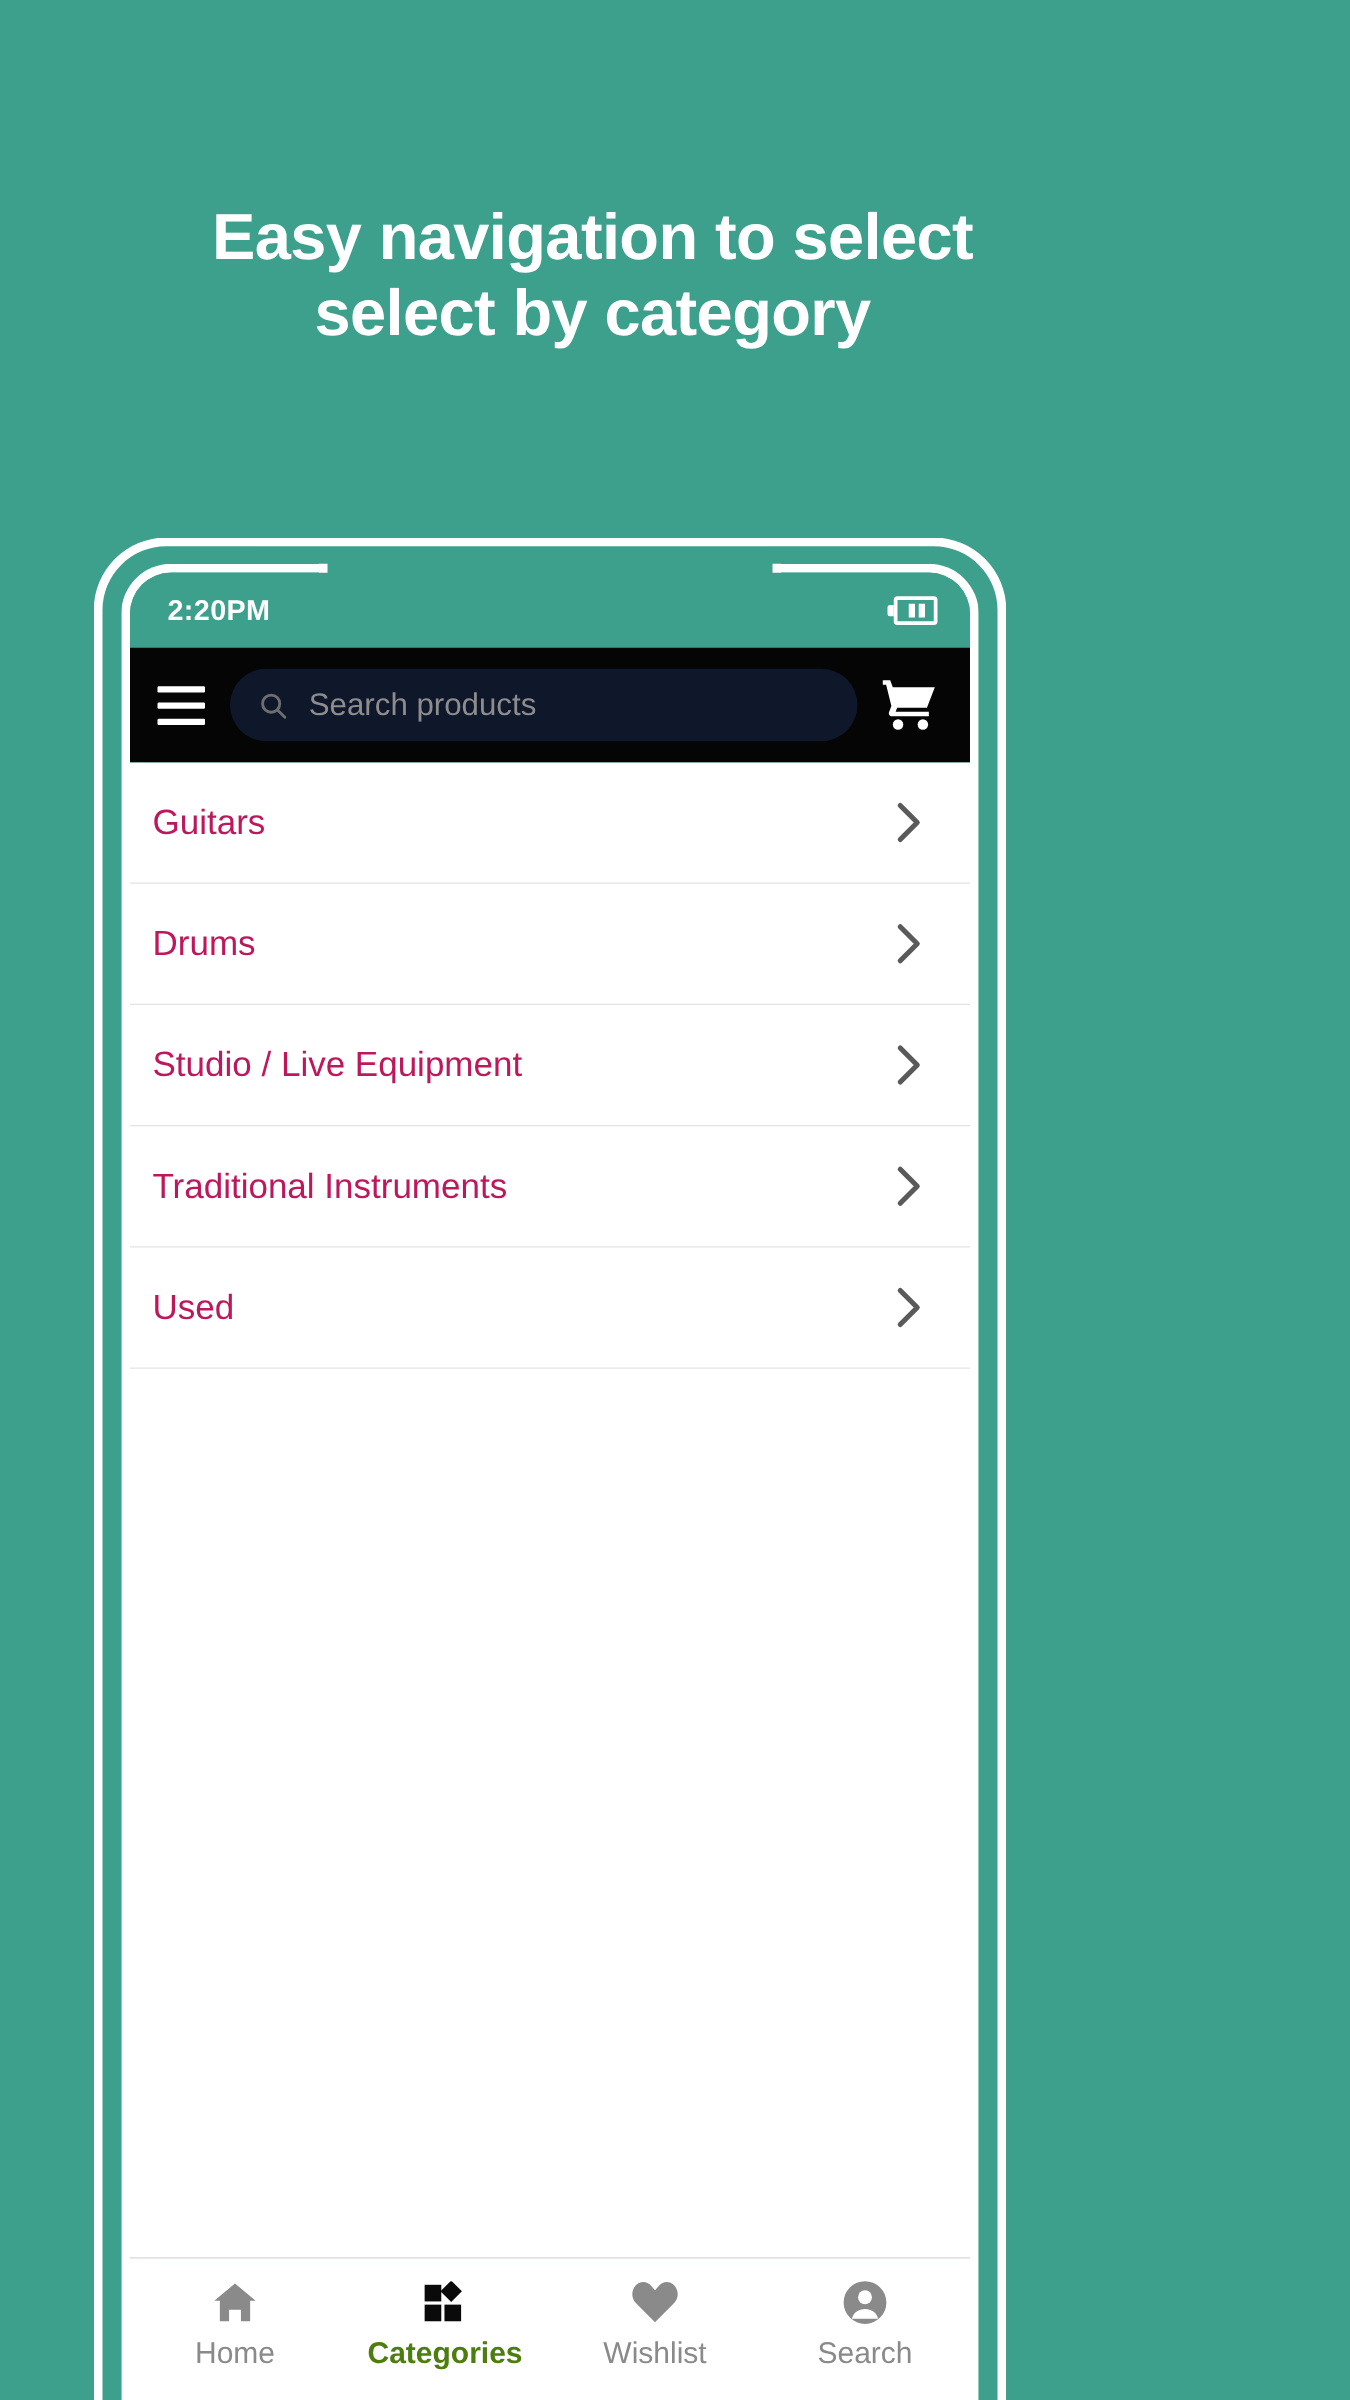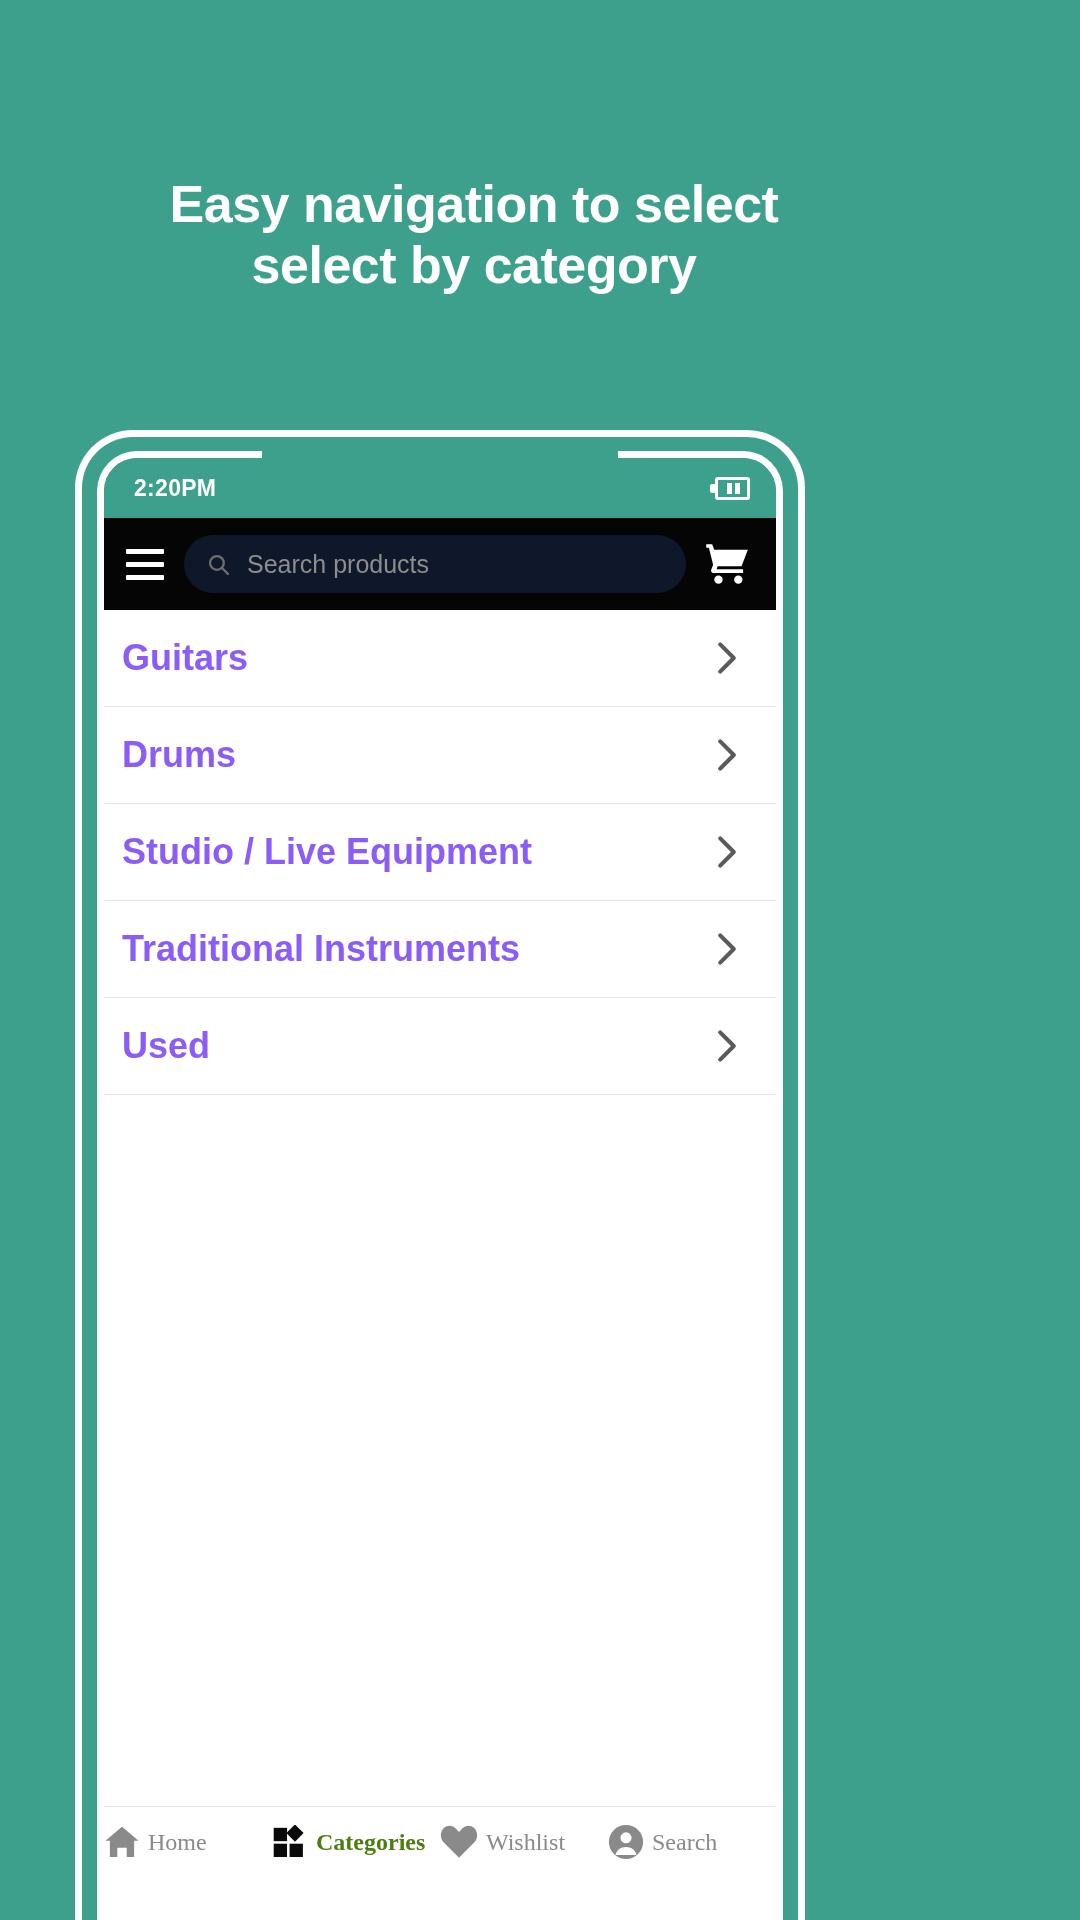--- a/index.html
+++ b/index.html
@@ -6,21 +6,21 @@
   html, body {
     width:1080px; height:1920px;
     font-family:"Liberation Sans", sans-serif;
     overflow:hidden;
   }
   body { background:#3da08c; position:relative; }
 
   
   .promo {
     position:absolute;
-    top:174px; left:0; width:948px;
+    top:160px; left:0; width:948px;
     text-align:center;
     color:#ffffff;
     font-size:52px;
     font-weight:bold;
     line-height:1.18;
     letter-spacing:-0.5px;
   }
   .promo .line { display:block; }
 
   
@@ -174,47 +174,45 @@
   .catrow {
     height:97px;
     border-bottom:1px solid #e4e4e4;
     display:flex;
     align-items:center;
     justify-content:space-between;
     padding:0 38px 0 18px;
     cursor:pointer;
   }
   .catrow-label {
-    font-size:36px;
-    color:#8b5cf6;
-    font-weight:bold;
+    font-size:28px;
+    color:#be185d;
   }
   .chev {
     width:22px; height:34px;
     flex:0 0 auto;
   }
 
   
   .bottomnav {
     flex:0 0 auto;
     height:118px;
     background:#ffffff;
     border-top:1px solid #e4e4e4;
     display:flex;
     align-items:flex-start;
     padding-top:16px;
   }
   .navitem {
     flex:1;
     display:flex;
-    flex-direction:row;
+    flex-direction:column;
     align-items:center;
     gap:8px;
     cursor:pointer;
-    font-family:Liberation Serif, serif;
   }
   .navicon { height:38px; display:flex; align-items:center; justify-content:center; }
   .navlabel {
     font-size:24px;
     color:#8a8a8a;
   }
   .navitem.active .navlabel { color:#4d7c0f; font-weight:bold; }
 </style>
 </head>
 <body>

